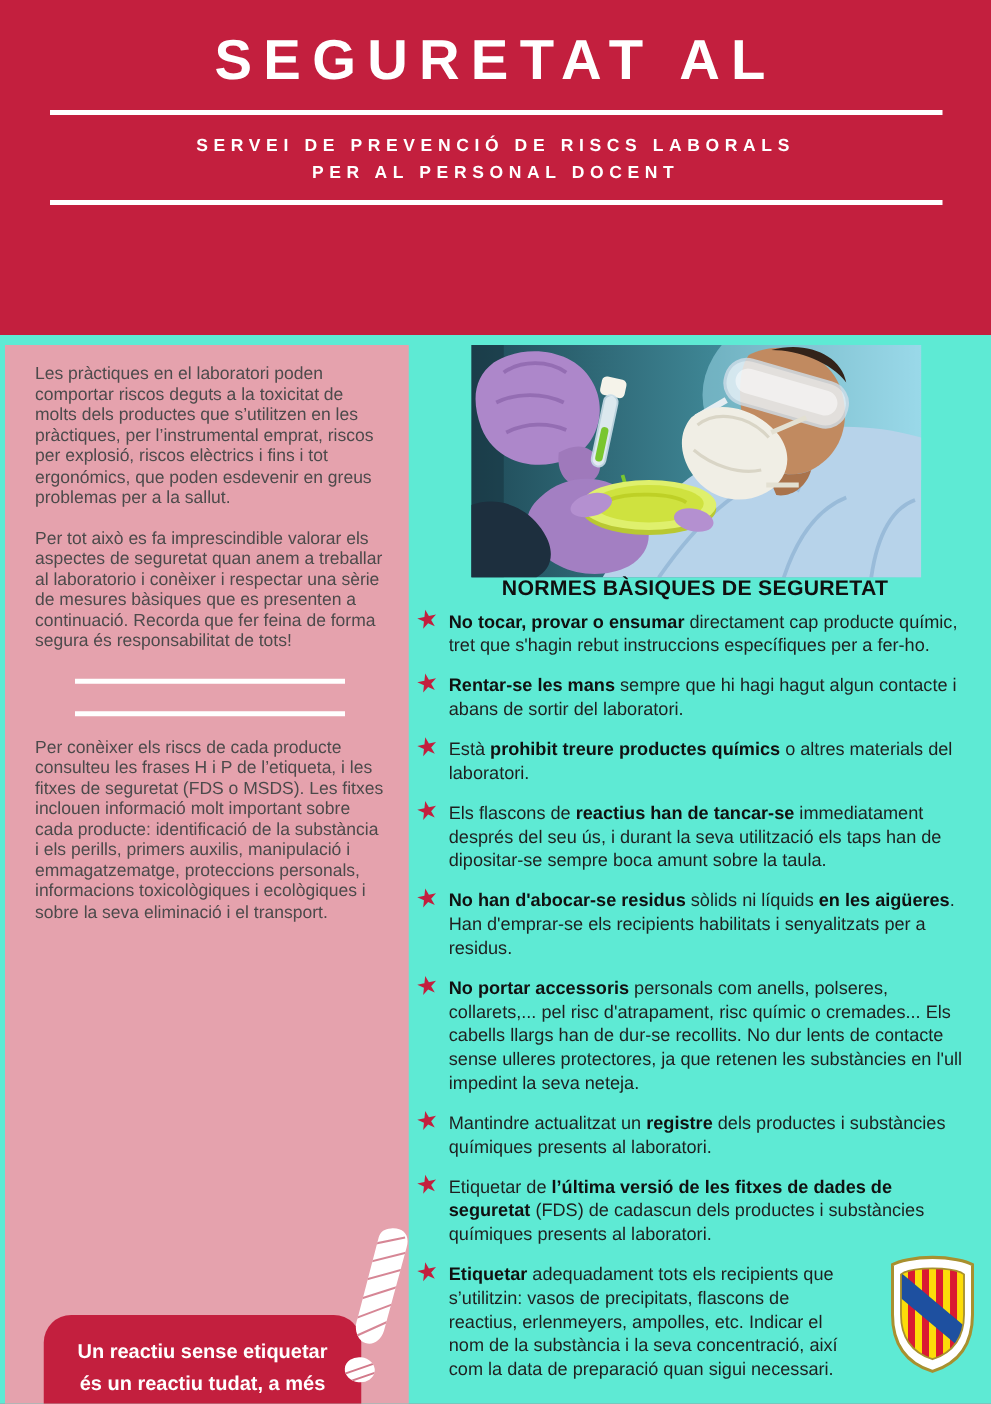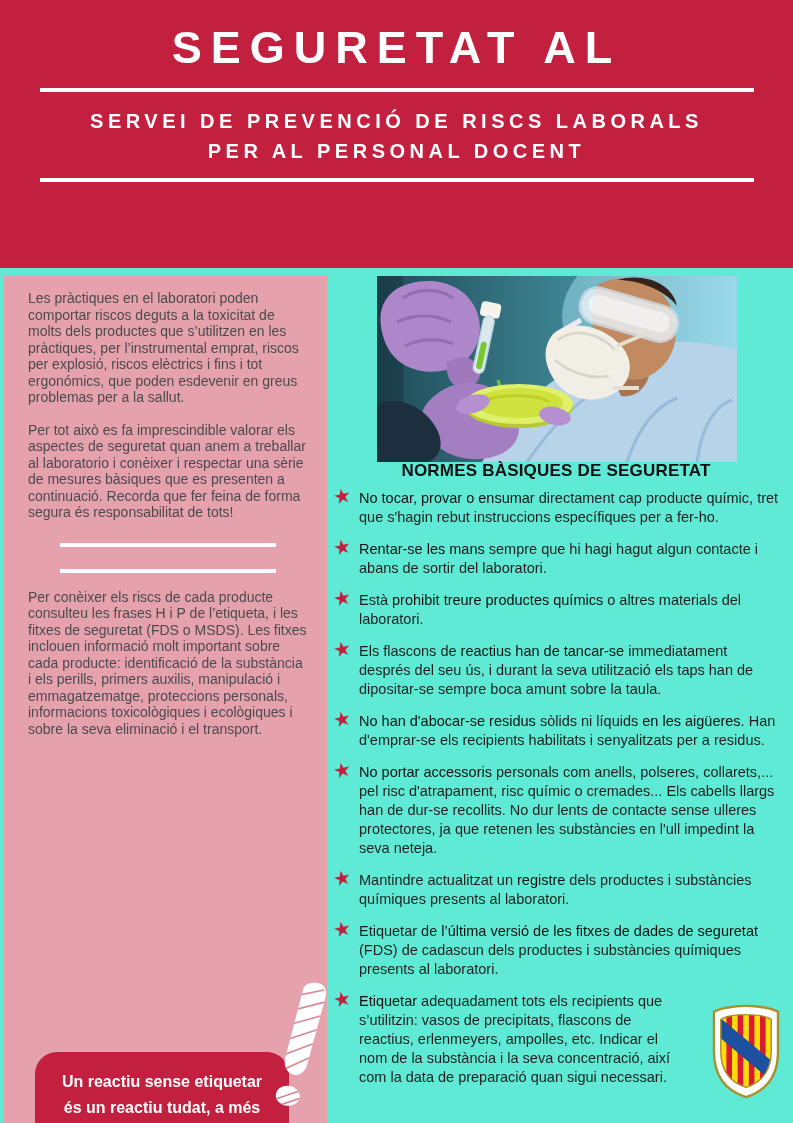--- a/index.html
+++ b/index.html
@@ -3,21 +3,21 @@
 <meta charset="utf-8">
 <style>
   html,body{margin:0;padding:0;background:#9a9a9a;}
   .page{position:relative;width:793px;height:1123px;background:#5eead4;overflow:hidden;
         font-family:"Liberation Sans","DejaVu Sans",sans-serif;}
 
   
   .header{position:absolute;left:0;top:0;width:793px;height:268px;background:#C31F3E;color:#fff;text-align:center;}
   .title{margin-top:22px;font-size:45px;font-weight:800;letter-spacing:9px;line-height:1.16;}
   .hr{height:4px;background:#fff;width:714px;margin:14px auto 0;}
-  .subtitle{margin-top:14px;font-size:20px;font-weight:700;letter-spacing:4.5px;line-height:1.5;}
+  .subtitle{margin-top:14px;font-size:14px;font-weight:700;letter-spacing:4.5px;line-height:1.5;}
   .hr2{margin-top:12px;}
 
   
   .left{position:absolute;left:4px;top:276px;width:323px;height:1052px;background:#E5A2AD;box-sizing:border-box;
         padding:14px 20px 0 24px;}
   .left p{margin:0;font-size:14px;line-height:16.5px;color:#4c4a4b;}
   .left .p2{margin-top:16px;}
   .divider{height:4px;background:#fff;width:216px;margin:22px auto 0;}
   .highlight{margin-top:18px;font-size:15px;line-height:20px;font-weight:700;color:#372a2c;text-align:center;}
   .left .p3{margin-top:20px;}
@@ -27,21 +27,21 @@
            border-radius:22px;padding:17px 22px;font-size:16px;line-height:26px;font-weight:700;text-align:center;}
   .exclaim{position:absolute;left:278px;top:980px;transform:rotate(6deg);}
 
   
   .photo{position:absolute;left:377px;top:276px;width:360px;height:186px;display:block;}
   .rules-heading{position:absolute;left:340px;top:461px;width:432px;text-align:center;
                  font-size:17px;font-weight:700;color:#101010;letter-spacing:0.2px;}
   .rules{position:absolute;left:333px;top:489px;width:447px;margin:0;padding:0;list-style:none;}
   .rules li{position:relative;padding-left:26px;margin-bottom:13px;font-size:14.5px;line-height:19px;color:#1f1f1f;}
   .rules li:last-child{padding-right:92px;}
-  .rules b{font-weight:400;color:#101010;}
+  .rules b{font-weight:700;color:#101010;}
   .star{position:absolute;left:0;top:-3px;color:#C31F3E;font-size:20px;transform:rotate(-12deg);line-height:1;}
 
   .shield{position:absolute;left:707px;top:1003px;width:78px;height:97px;display:block;}
 </style>
 </head>
 <body>
 
 <div class="page">
 
   <div class="header">

